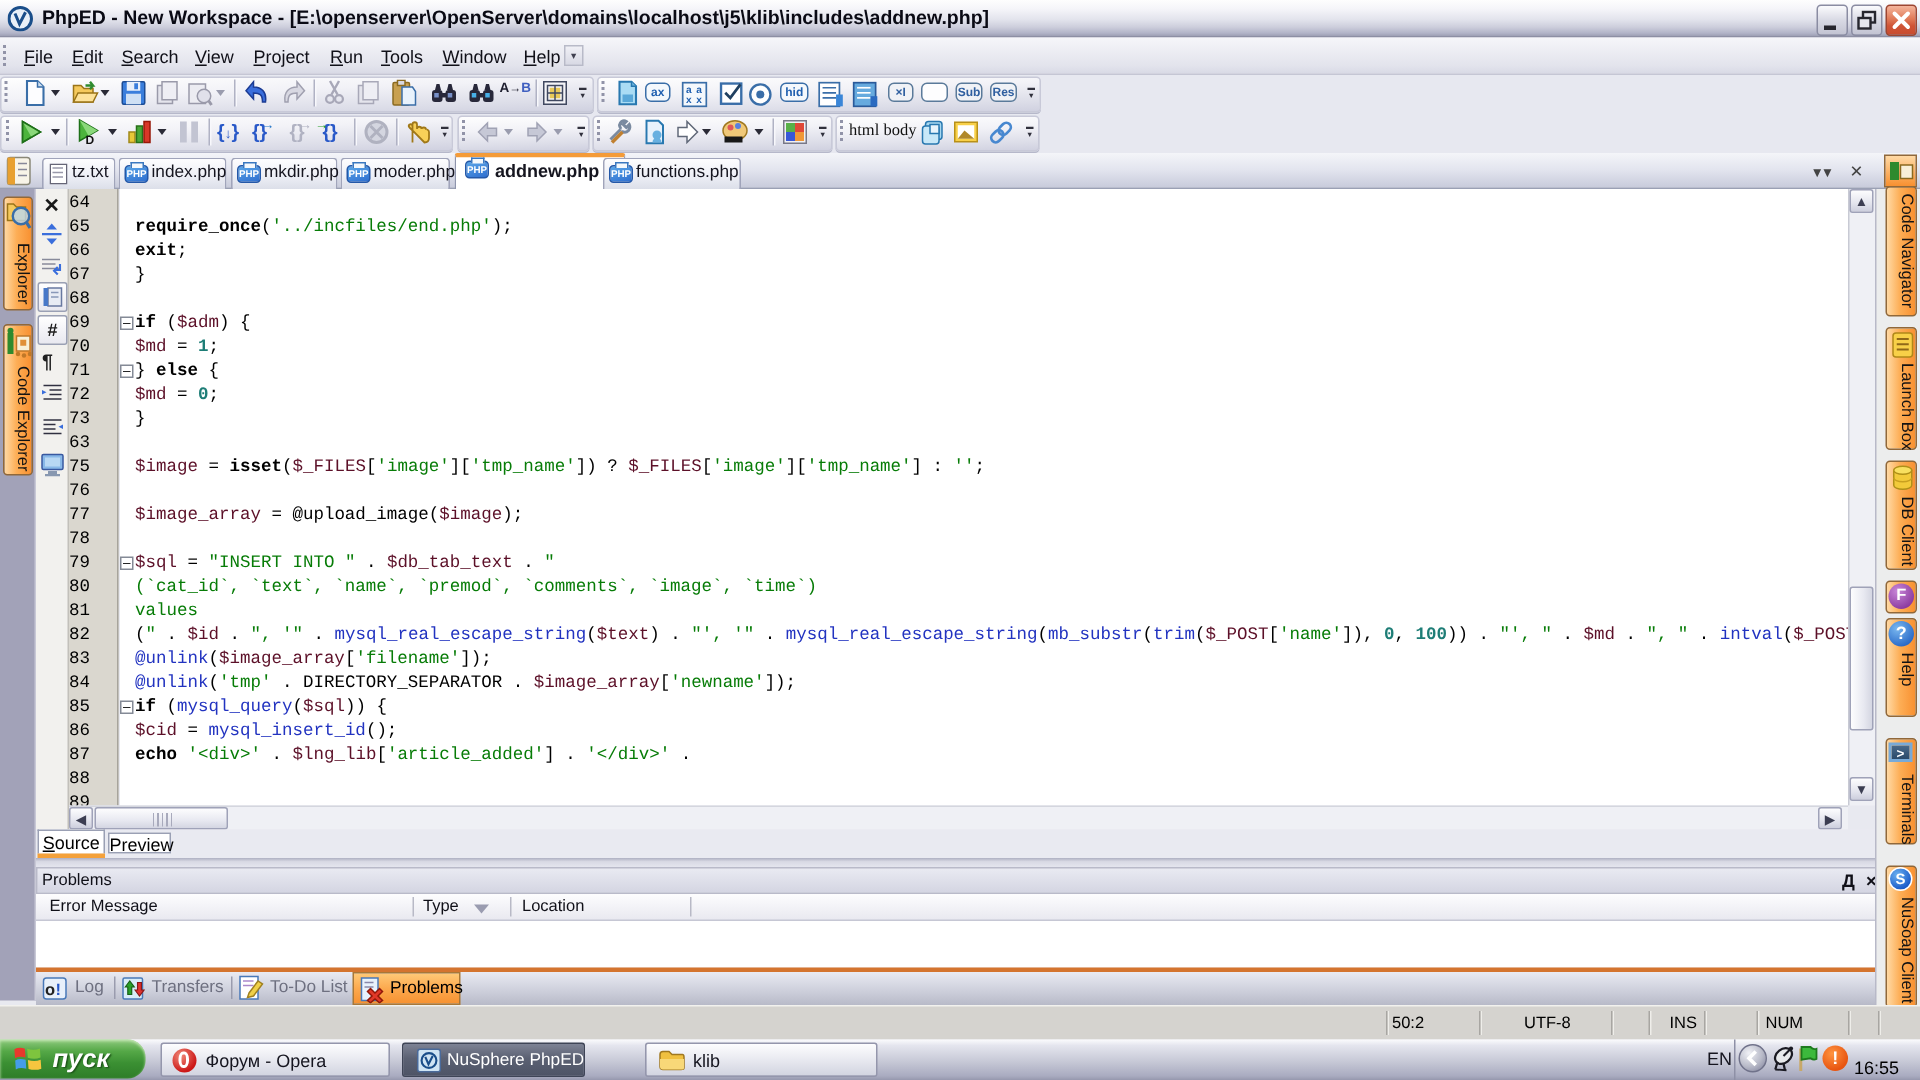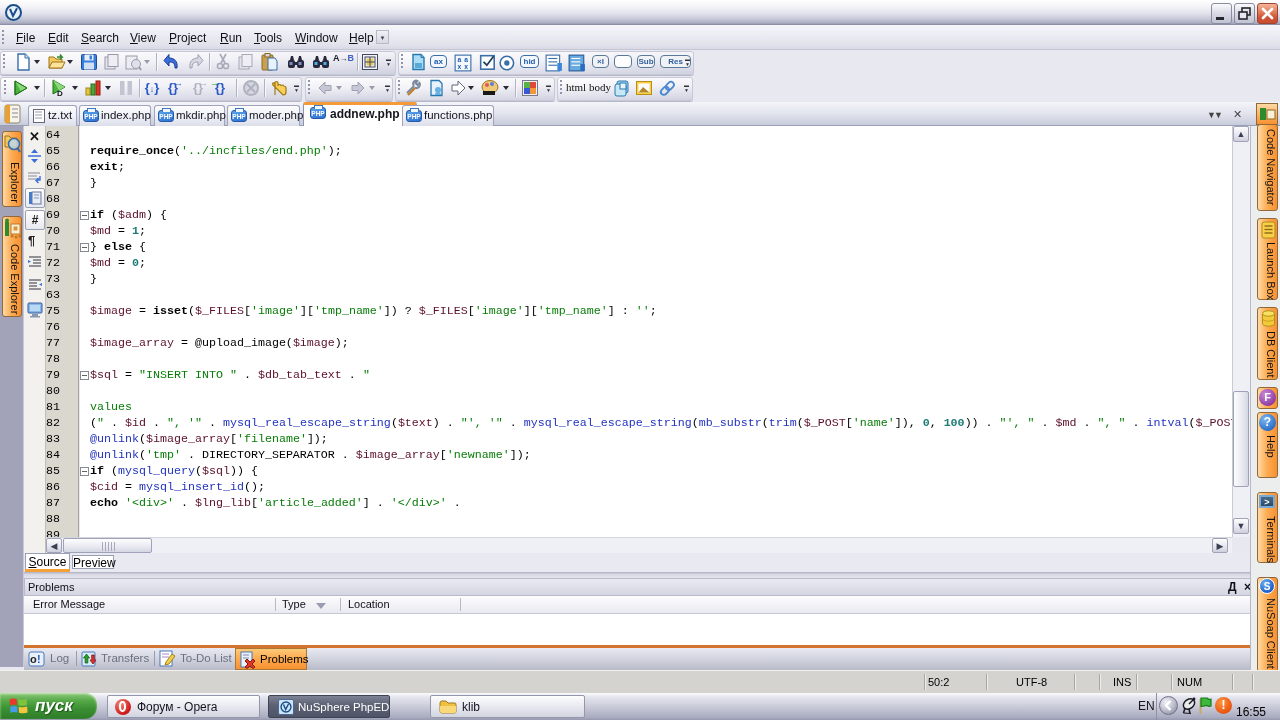--- a/index.html
+++ b/index.html
@@ -74,20 +74,21 @@
 .taskbtn{position:absolute;top:2px;height:23px;background:linear-gradient(180deg,#fdfdfe,#e8e9f0 50%,#d2d4e0);border:1px solid #9496ac;border-radius:2px;font-size:12px;color:#15151f;white-space:nowrap;overflow:hidden}
 #taskbtn-active{background:linear-gradient(180deg,#7d8294 0%,#5b6173 45%,#4e5466 100%);color:#fff;border-color:#3e4456}
 #tray-time{left:1236px;top:12px;font-size:12px;color:#000}
 </style></head>
 <body>
 <div class="abs" id="titlebar">
   <svg class="abs" style="left:5px;top:4px" width="17" height="17" viewBox="0 0 17 17">
       <circle cx="8.5" cy="8.5" r="7.5" fill="#e8f0f8" stroke="#1a4e8a" stroke-width="2"></circle>
       <path d="M5 5 L8 12 L12 4.2" fill="none" stroke="#1a4e8a" stroke-width="2"></path>
     </svg>
+  <div class="abs" id="title-text">PhpED - New Workspace - [E:\openserver\OpenServer\domains\localhost\j5\klib\includes\addnew.php]</div>
   <div class="abs wbtn" id="btn-min">
       <div style="position:absolute;left:4px;top:13px;width:8px;height:3px;background:#26262e"></div>
     </div>
   <div class="abs wbtn" id="btn-max"><svg width="19" height="19" viewBox="0 0 19 19">
         <rect x="7" y="4" width="8" height="7" fill="none" stroke="#26262e" stroke-width="1.6"></rect>
         <rect x="4" y="8" width="8" height="7" fill="#e6e7ee" stroke="#26262e" stroke-width="1.6"></rect>
       </svg></div>
   <div class="abs wbtn" id="btn-close"><svg width="19" height="19" viewBox="0 0 19 19">
         <path d="M5 5 L14 14 M14 5 L5 14" stroke="#fff" stroke-width="2.6" stroke-linecap="round"></path>
       </svg></div>
@@ -216,21 +217,21 @@
 <svg class="icon" style="left:568px;top:4px" viewBox="0 0 16 16" width="16" height="16">
       <rect x="1" y="1" width="13" height="14" fill="#66aade" stroke="#2a5a9a"></rect>
       <line x1="3" y1="4" x2="11" y2="4" stroke="#fff"></line>
       <line x1="3" y1="7" x2="11" y2="7" stroke="#fff"></line>
       <line x1="3" y1="10" x2="11" y2="10" stroke="#fff"></line>
       <rect x="11" y="9" width="4" height="6" fill="#2a6ac0"></rect>
     </svg>
 <div class="icon" style="left:592px;top:5px;width:17px;height:13px;border:1px solid #5a7a9a;border-radius:4px;background:#f0f2f6;color:#3060a0;font-size:8px;font-weight:bold;text-align:center;line-height:11px">×I</div>
 <div class="icon" style="left:614px;top:5px;width:18px;height:13px;border:1px solid #5a7a9a;border-radius:4px;background:#fdfdfe"></div>
 <div class="icon" style="left:637px;top:5px;width:18px;height:13px;border:1px solid #5a7a9a;border-radius:4px;background:#f0f2f6;color:#3060a0;font-size:8px;font-weight:bold;text-align:center;line-height:11px">Sub</div>
-<div class="icon" style="left:660px;top:5px;width:31px;height:13px;border:1px solid #5a7a9a;border-radius:4px;background:#f0f2f6;color:#3060a0;font-size:8px;font-weight:bold;text-align:center;line-height:11px">Res</div>
+<div class="icon" style="left:660px;top:5px;width:18px;height:13px;border:1px solid #5a7a9a;border-radius:4px;background:#f0f2f6;color:#3060a0;font-size:8px;font-weight:bold;text-align:center;line-height:11px">Res</div>
 <div class="chev" style="left:682px">▬<br>▼</div>
 </div>
 <div class="abs" id="toolbar2">
   <div id="tb2s1" class="abs tbsec" style="left:0px;width:302px"></div>
   <div id="tb2s2" class="abs tbsec" style="left:305px;width:88px"></div>
   <div id="tb2s3" class="abs tbsec" style="left:395px;width:160px"></div>
   <div id="tb2s4" class="abs tbsec" style="left:557px;width:136px"></div>
 <div class="grip" style="left:4px"></div>
 <svg class="icon" style="left:13px;width:16px" viewBox="0 0 16 18">
       <path d="M2 2 L14 9 L2 16 Z" fill="#4cb43c" stroke="#1e7018"></path>
@@ -473,20 +474,21 @@
     <div class="cl" style="top:98px"><i class="v">$md</i> = <i class="n">1</i>;</div>
     <div class="cl" style="top:114px">} <b>else</b> {</div>
     <div class="cl" style="top:130px"><i class="v">$md</i> = <i class="n">0</i>;</div>
     <div class="cl" style="top:146px">}</div>
     <div class="cl" style="top:162px"></div>
     <div class="cl" style="top:178px"><i class="v">$image</i> = <b>isset</b>(<i class="v">$_FILES</i>[<i class="s">'image'</i>][<i class="s">'tmp_name'</i>]) ? <i class="v">$_FILES</i>[<i class="s">'image'</i>][<i class="s">'tmp_name'</i>] : <i class="s">''</i>;</div>
     <div class="cl" style="top:194px"></div>
     <div class="cl" style="top:210px"><i class="v">$image_array</i> = @upload_image(<i class="v">$image</i>);</div>
     <div class="cl" style="top:226px"></div>
     <div class="cl" style="top:242px"><i class="v">$sql</i> = <i class="s">"INSERT INTO "</i> . <i class="v">$db_tab_text</i> . <i class="s">"</i></div>
+    <div class="cl" style="top:258px"><i class="s">(`cat_id`, `text`, `name`, `premod`, `comments`, `image`, `time`)</i></div>
     <div class="cl" style="top:274px"><i class="s">values</i></div>
     <div class="cl" style="top:290px">(<i class="s">"</i> . <i class="v">$id</i> . <i class="s">", '"</i> . <i class="f">mysql_real_escape_string</i>(<i class="v">$text</i>) . <i class="s">"', '"</i> . <i class="f">mysql_real_escape_string</i>(<i class="f">mb_substr</i>(<i class="f">trim</i>(<i class="v">$_POST</i>[<i class="s">'name'</i>]), <i class="n">0</i>, <i class="n">100</i>)) . <i class="s">"', "</i> . <i class="v">$md</i> . <i class="s">", "</i> . <i class="f">intval</i>(<i class="v">$_POST</i>[]));</div>
     <div class="cl" style="top:306px"><i class="f">@unlink</i>(<i class="v">$image_array</i>[<i class="s">'filename'</i>]);</div>
     <div class="cl" style="top:322px"><i class="f">@unlink</i>(<i class="s">'tmp'</i> . DIRECTORY_SEPARATOR . <i class="v">$image_array</i>[<i class="s">'newname'</i>]);</div>
     <div class="cl" style="top:338px"><b>if</b> (<i class="f">mysql_query</i>(<i class="v">$sql</i>)) {</div>
     <div class="cl" style="top:354px"><i class="v">$cid</i> = <i class="f">mysql_insert_id</i>();</div>
     <div class="cl" style="top:370px"><b>echo</b> <i class="s">'&lt;div&gt;'</i> . <i class="v">$lng_lib</i>[<i class="s">'article_added'</i>] . <i class="s">'&lt;/div&gt;'</i> .</div>
     <div class="cl" style="top:402px"></div>
     <div class="fold" style="top:85px">–</div>
     <div class="fold" style="top:117px">–</div>

